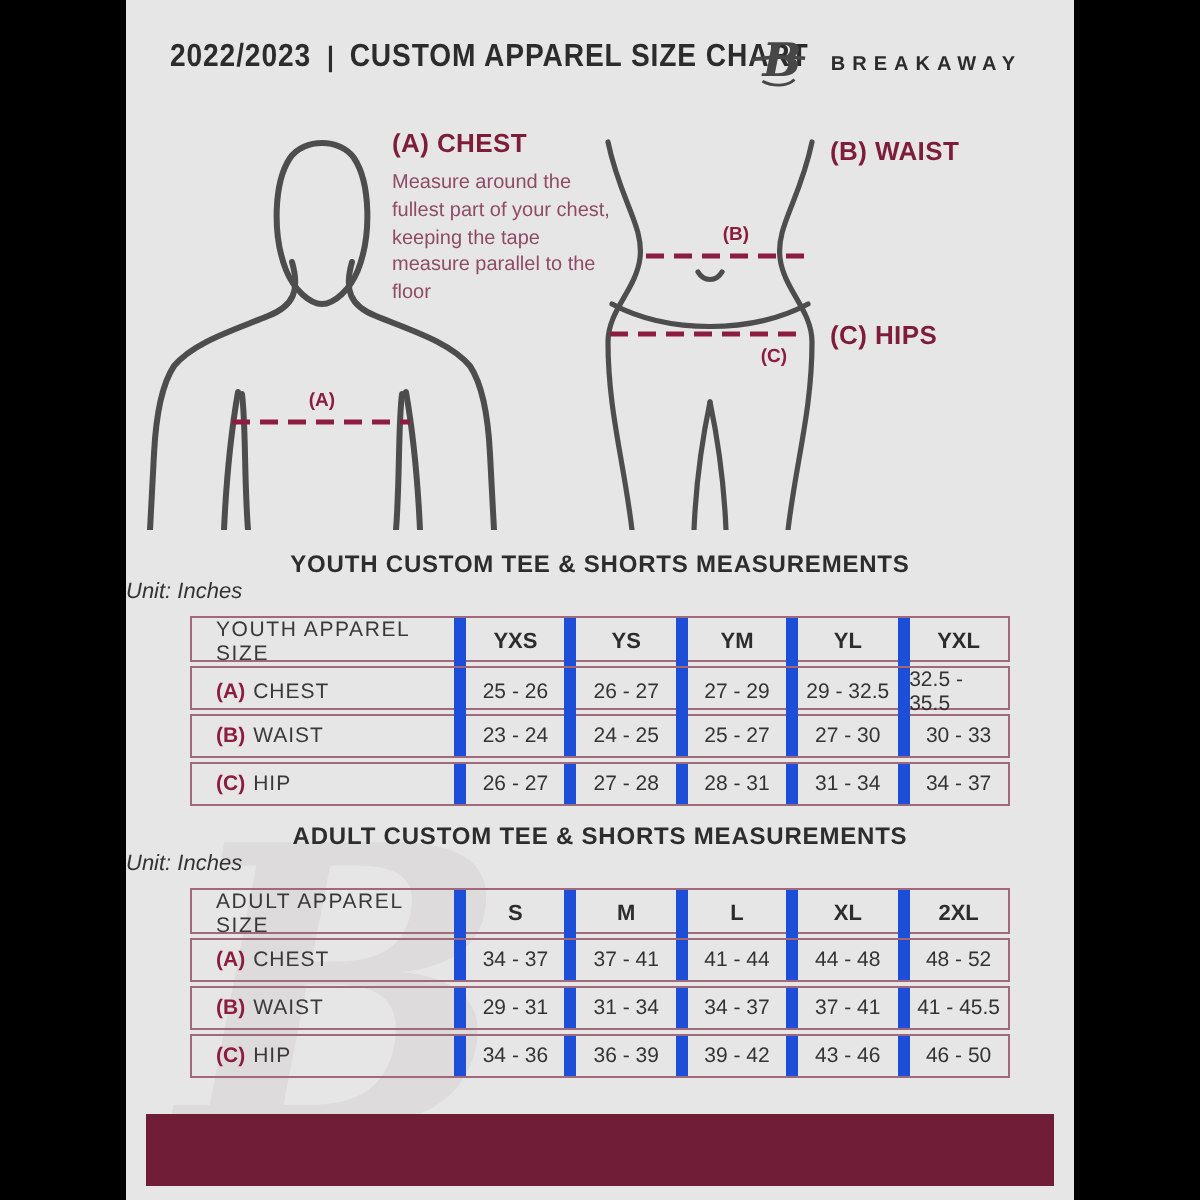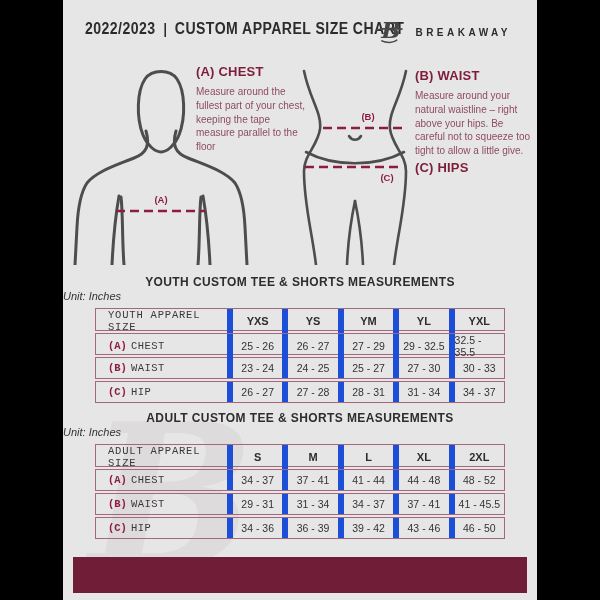--- a/index.html
+++ b/index.html
@@ -32,21 +32,21 @@
   .sect-title{position:absolute;left:0;width:100%;text-align:center;font-size:12px;
               font-weight:bold;letter-spacing:.4px;color:#2e2d2d;z-index:2;}
   .sect-unit{position:absolute;left:0;width:100%;text-align:left;font-size:11px;
              font-style:italic;color:#333;z-index:2;}
   .sizetable{position:absolute;left:32px;width:410px;z-index:2;}
   .trow{display:grid;grid-template-columns:131px repeat(5,1fr);
         border:1px solid #a2697a;height:20px;margin-bottom:2px;background:transparent;}
   .trow.thead{height:21px;}
   .cell{border-left:6px solid #1d4ed8;display:flex;align-items:center;justify-content:center;
         font-size:10.5px;color:#333;}
-  .cell:first-child{border-left:none;justify-content:flex-start;padding-left:12px;font-family:Liberation Mono, monospace;}
+  .cell:first-child{border-left:none;justify-content:flex-start;padding-left:12px;}
   .thead .cell{font-weight:bold;font-size:11px;color:#2e2d2d;}
   .thead .cell:first-child{font-weight:normal;font-size:10.5px;letter-spacing:.8px;color:#3a3939;}
   .row-label{letter-spacing:.5px;color:#3a3939;}
   .pfx{font-weight:bold;color:#8c1d3f;margin-right:4px;}
 
   
   .watermark{position:absolute;left:26px;top:398px;z-index:0;
              font-family:"DejaVu Serif",serif;font-style:italic;font-weight:bold;
              font-size:196px;line-height:1;color:#dddbdb;user-select:none;}
   .footer-bar{position:absolute;left:10px;top:557px;width:454px;height:36px;
@@ -108,21 +108,20 @@
         <text x="97" y="126" text-anchor="middle" font-family="Liberation Sans, sans-serif" font-size="9.5" font-weight="bold" fill="#8c1d3f">(C)</text>
       </svg>
     </div>
 
     <div class="instr instr-a">
       <h3>(A) CHEST</h3>
       <p>Measure around the fullest part of your chest, keeping the tape measure parallel to the floor</p>
     </div>
     <div class="instr instr-b">
       <h3>(B) WAIST</h3>
-      <p>Measure around your natural waistline – right above your hips. Be careful not to squeeze too tight to allow a little give.</p>
     </div>
     <div class="instr instr-c">
       <h3>(C) HIPS</h3>
     </div>
 
     <div class="watermark">B</div>
 
     <div class="sect-title" style="top:275px">YOUTH CUSTOM TEE &amp; SHORTS MEASUREMENTS</div>
     <div class="sect-unit" style="top:290px">Unit: Inches</div>
     <div class="sizetable" style="top:308px">

